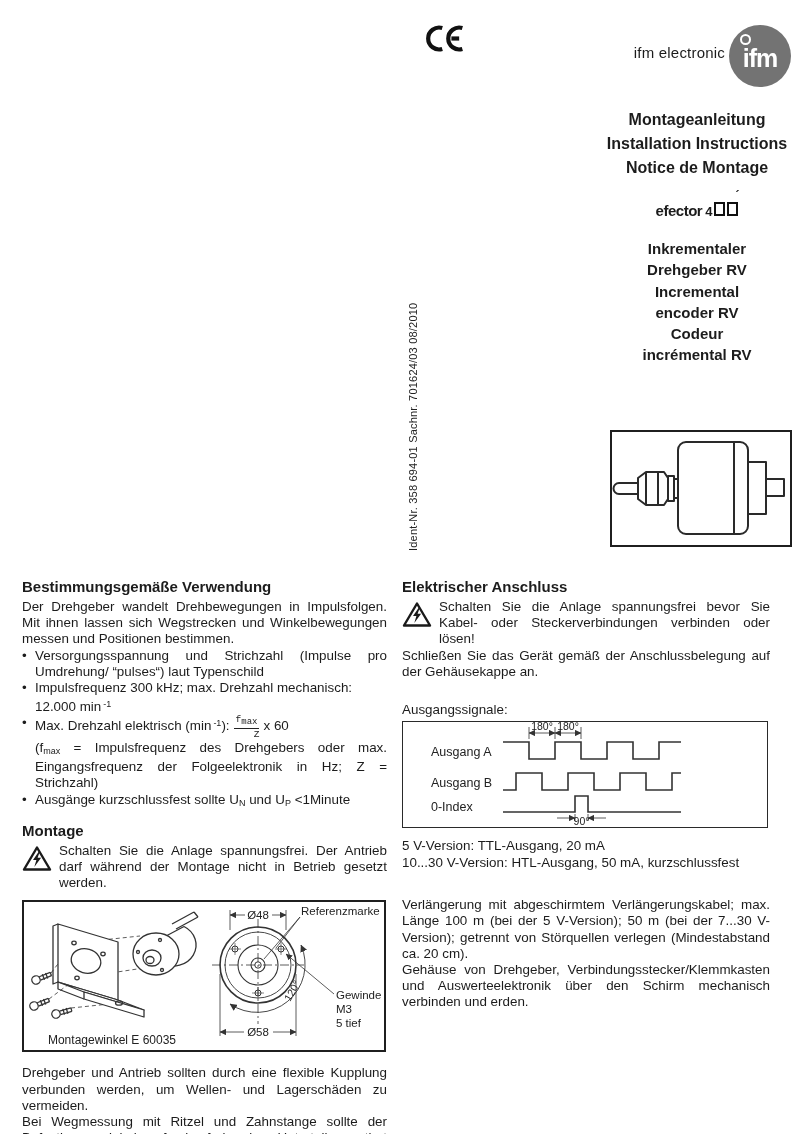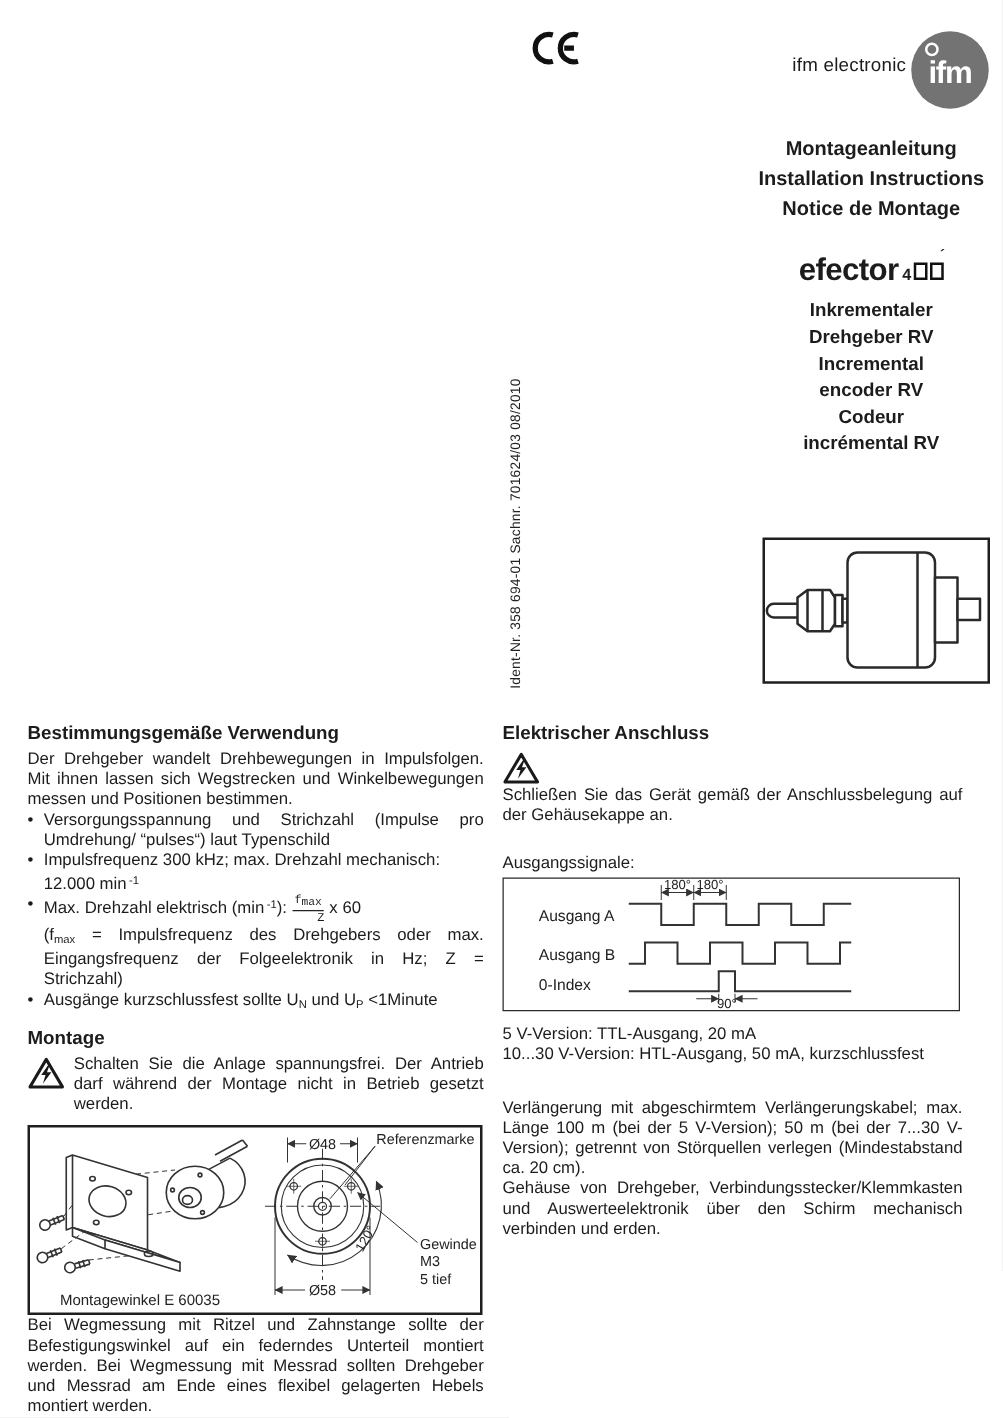--- a/index.html
+++ b/index.html
@@ -10,21 +10,21 @@
   .brandtext{position:absolute;left:555px;top:44px;width:170px;text-align:right;
              font-size:15px;font-weight:normal;letter-spacing:.2px;}
   .ifmlogo{position:absolute;left:729px;top:25px;width:62px;height:62px;border-radius:50%;
            background:#737373;display:flex;align-items:center;justify-content:center;}
   .ifmlogo .txt{color:#fff;font-weight:bold;font-size:25px;letter-spacing:-1px;margin-top:4px;}
   .ifmlogo .ring{position:absolute;left:11px;top:9px;width:7px;height:7px;border:2.5px solid #fff;border-radius:50%;}
   
   .titleblock{position:absolute;left:577px;top:108px;width:240px;text-align:center;
               font-size:16px;font-weight:bold;line-height:24px;}
   .efector{position:absolute;left:577px;top:202px;width:240px;text-align:center;}
-  .efector .ef{font-weight:900;font-size:25px;letter-spacing:-.5px;}
+  .efector .ef{font-weight:900;font-size:15px;letter-spacing:-.5px;}
   .efector .e4{font-weight:bold;font-size:13px;margin-left:3px;}
   .ebox{display:inline-block;width:7px;height:10px;border:2.2px solid #111;margin-left:2px;vertical-align:baseline;position:relative;}
   .eacc{position:relative;}
   .eacc::after{content:"´";position:absolute;right:-3px;top:-15px;font-weight:bold;font-size:12px;}
   .prodtitles{position:absolute;left:577px;top:238px;width:240px;text-align:center;
               font-size:15px;font-weight:bold;line-height:21.3px;}
   .ident{position:absolute;left:407px;top:293px;height:258px;width:18px;
          writing-mode:vertical-rl;transform:rotate(180deg);font-size:11px;white-space:nowrap;
          letter-spacing:.2px;color:#222;text-align:left;}
   
@@ -275,32 +275,34 @@
         <text x="234" y="17" text-anchor="middle" font-size="11.5">Ø48</text>
         <text x="234" y="134" text-anchor="middle" font-size="11.5">Ø58</text>
         <text x="277" y="13" font-size="11.5">Referenzmarke</text>
         <text x="312" y="97" font-size="11.5">Gewinde</text>
         <text x="312" y="111" font-size="11.5">M3</text>
         <text x="312" y="125" font-size="11.5">5 tief</text>
         <text x="266" y="100" font-size="10.5" transform="rotate(-60 266 100)">120°</text>
       </svg>
     </div>
 
+    <p class="just p-after-fig">Drehgeber und Antrieb sollten durch eine flexible Kupplung verbunden werden, um Wellen- und Lagerschäden zu vermeiden.</p>
     <p class="just">Bei Wegmessung mit Ritzel und Zahnstange sollte der Befestigungswinkel auf ein federndes Unterteil montiert werden. Bei Wegmessung mit Messrad sollten Drehgeber und Messrad am Ende eines flexibel gelagerten Hebels montiert werden.</p>
 
   </div>
 
   <div class="col rightcol">
     <h2>Elektrischer Anschluss</h2>
 
     <div class="warn">
       <svg width="30" height="27" viewBox="0 0 30 26">
         <path d="M15 2 L28 24 H2 Z" fill="#fff" stroke="#1a1a1a" stroke-width="2.4" stroke-linejoin="round"></path>
         <path d="M16.5 6.5 L11 14.5 h3.4 L12.3 21.5 l6.8-9.3 h-3.5 l2.1-5.7 z" fill="#1a1a1a"></path>
       </svg>
+      <div class="wt just">Schalten Sie die Anlage spannungsfrei bevor Sie Kabel- oder Steckerverbindungen verbinden oder lösen!</div>
     </div>
     <p class="just">Schließen Sie das Gerät gemäß der Anschlussbelegung auf der Gehäusekappe an.</p>
 
     <p class="siglabel">Ausgangssignale:</p>
 
     <div class="fig sigfig">
       <svg width="364" height="105" viewBox="0 0 364 105">
         <defs>
           <marker id="arr2" viewBox="0 0 10 10" refX="9.5" refY="5" markerWidth="8" markerHeight="8" orient="auto-start-reverse">
             <path d="M0,0 L10,5 L0,10 z" fill="#333"></path>

